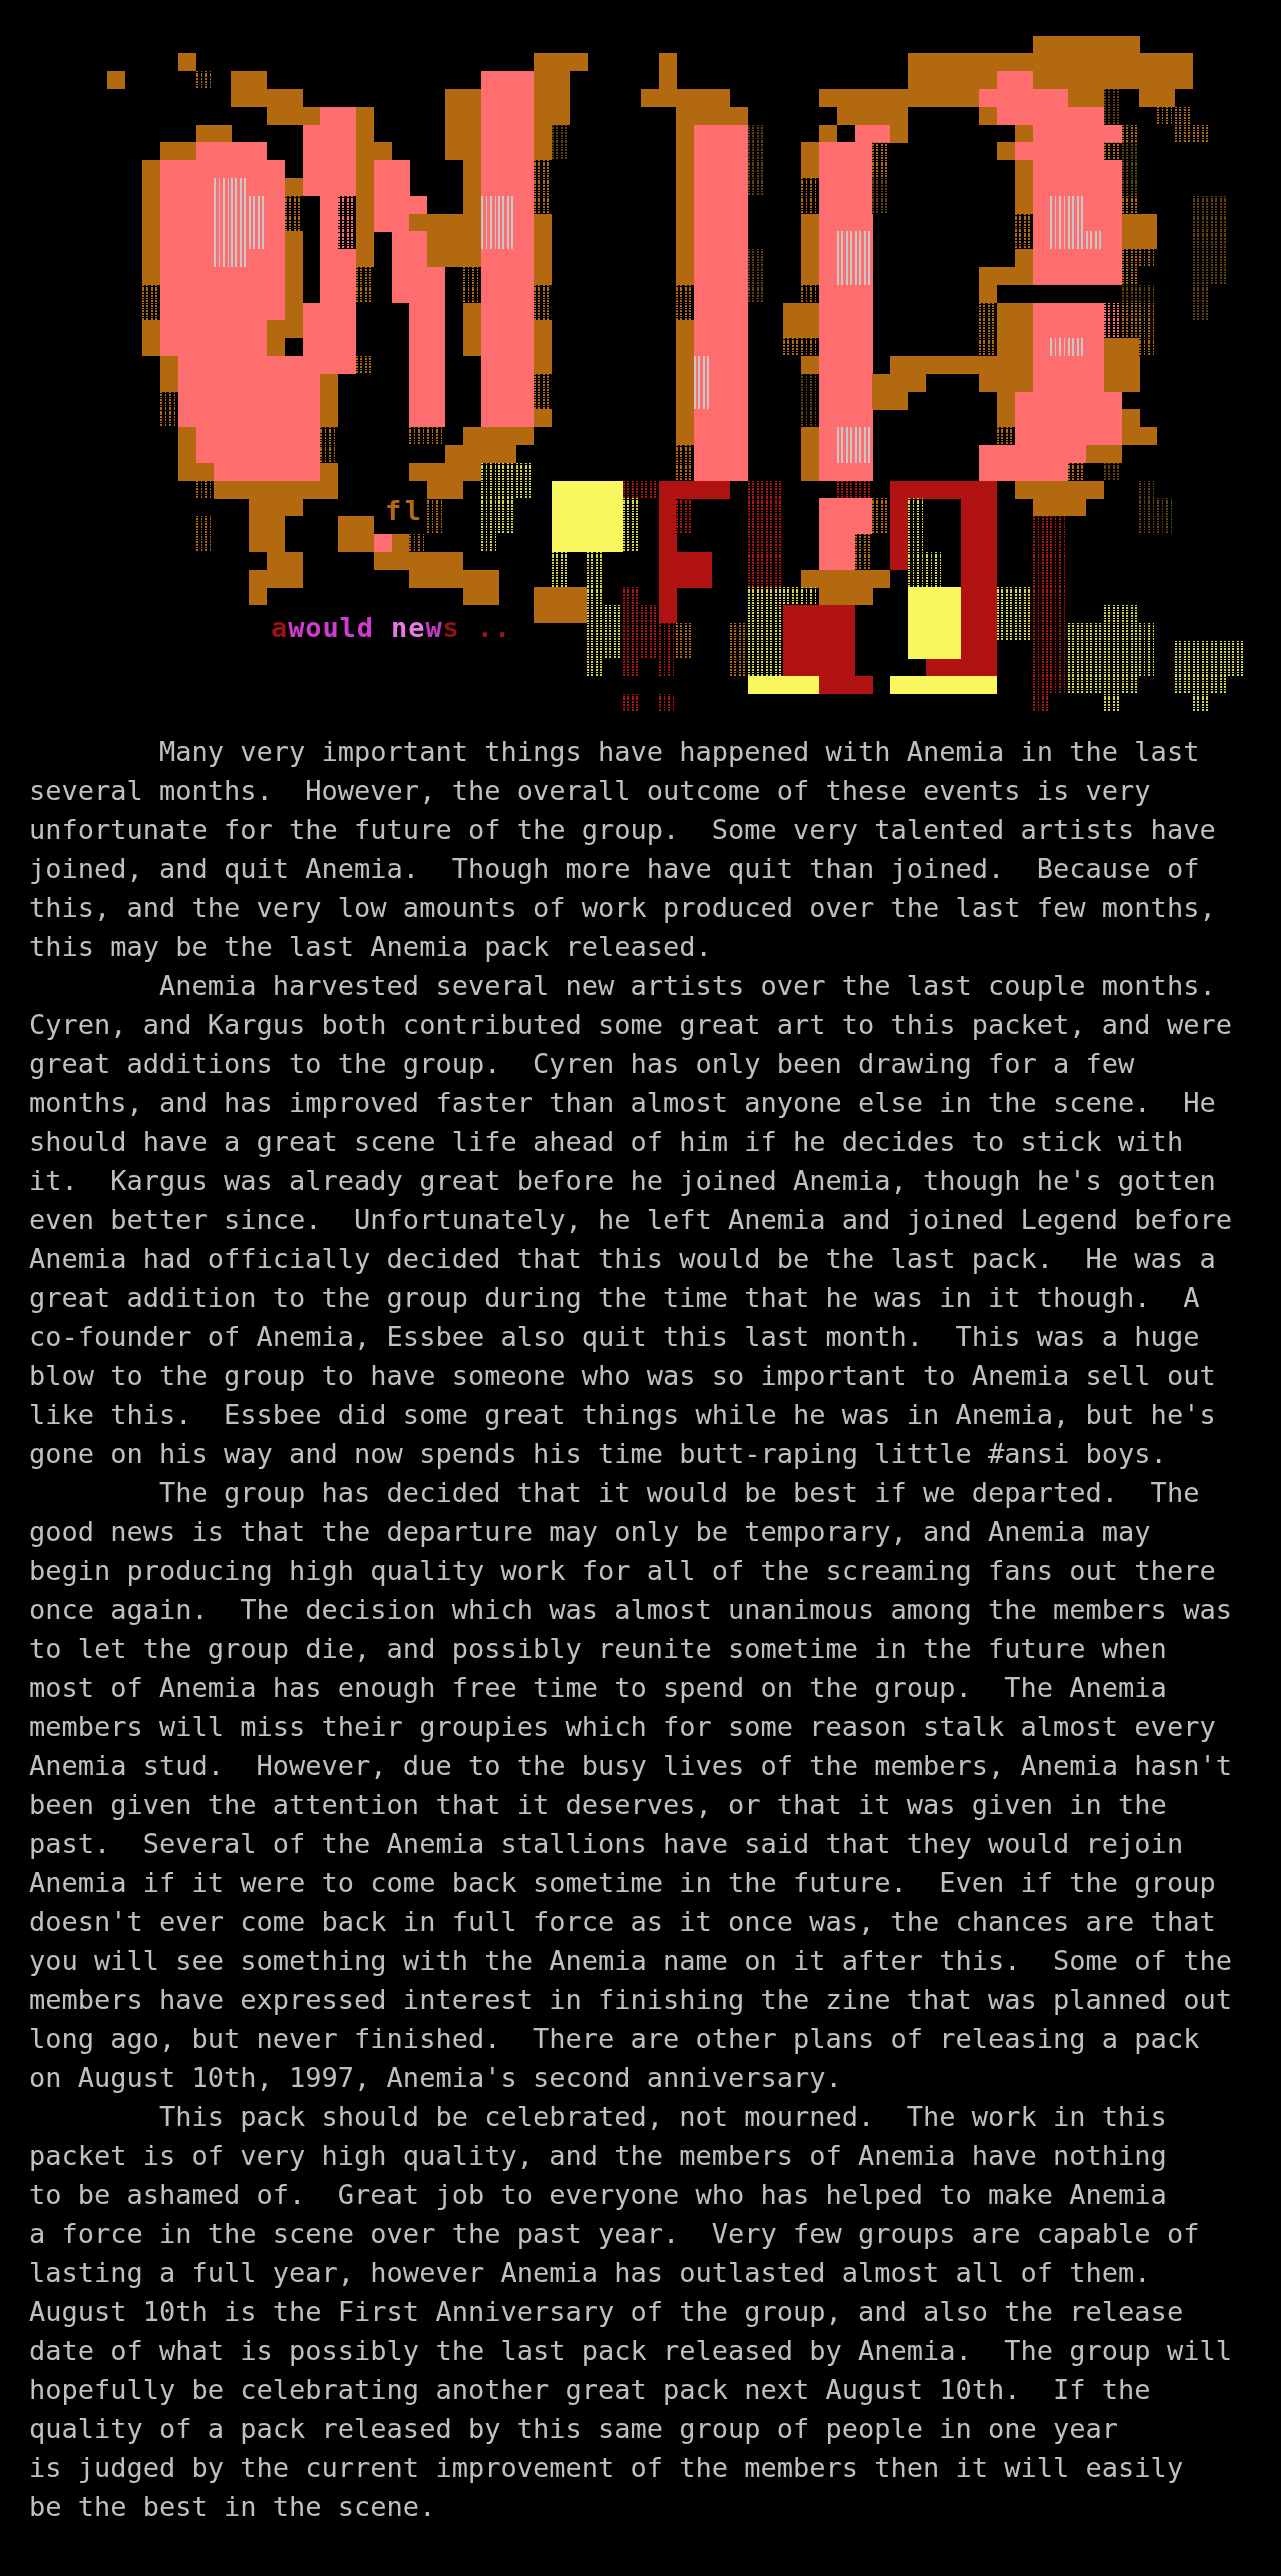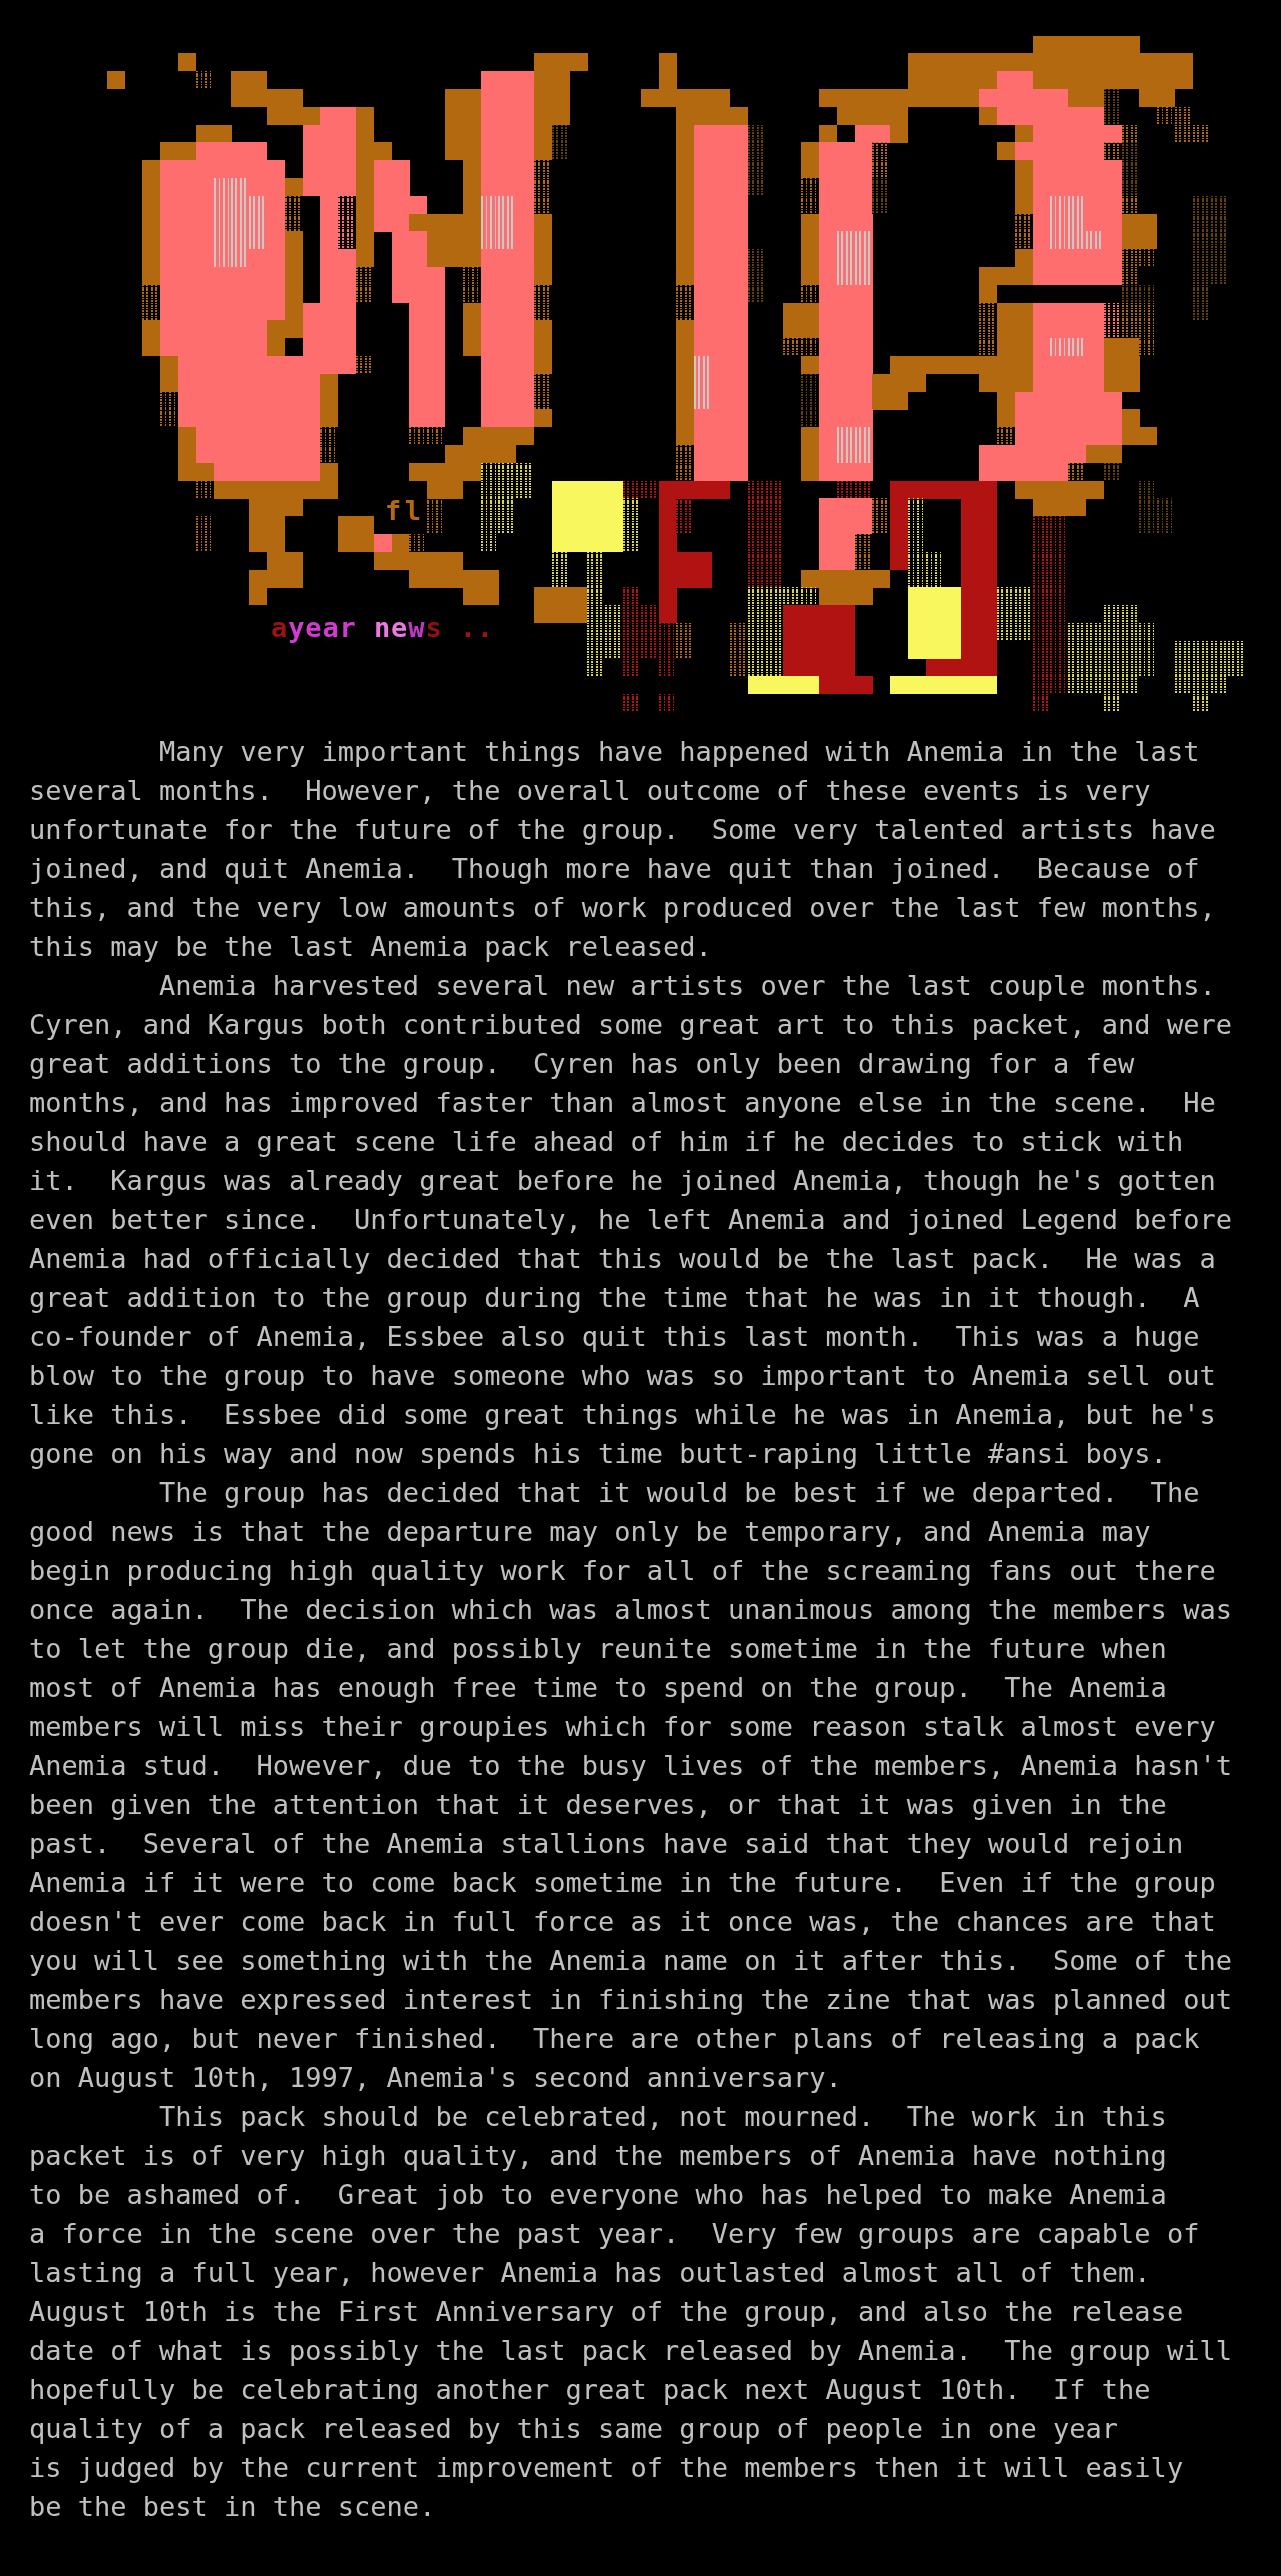--- a/index.html
+++ b/index.html
@@ -1190,21 +1190,21 @@
       <div class="cell" style="left: 1175px; top: 676px; background-image: repeating-linear-gradient(0deg, rgb(0, 0, 0) 0px, rgb(0, 0, 0) 0.9px, transparent 0.9px, transparent 2.7px), repeating-linear-gradient(90deg, rgb(216, 216, 62) 0px, rgb(216, 216, 62) 1.8px, transparent 1.8px, transparent 4.5px);"></div>
       <div class="cell" style="left: 1193px; top: 676px; background-image: repeating-linear-gradient(0deg, rgb(0, 0, 0) 0px, rgb(0, 0, 0) 0.9px, transparent 0.9px, transparent 2.7px), repeating-linear-gradient(90deg, rgb(216, 216, 62) 0px, rgb(216, 216, 62) 1.8px, transparent 1.8px, transparent 4.5px);"></div>
       <div class="cell" style="left: 1211px; top: 676px; background-image: repeating-linear-gradient(0deg, rgb(0, 0, 0) 0px, rgb(0, 0, 0) 0.9px, transparent 0.9px, transparent 2.7px), repeating-linear-gradient(90deg, rgb(216, 216, 62) 0px, rgb(216, 216, 62) 1.8px, transparent 1.8px, transparent 4.5px);"></div>
       <div class="cell" style="left: 623px; top: 694px; background-image: repeating-linear-gradient(0deg, rgb(0, 0, 0) 0px, rgb(0, 0, 0) 0.9px, transparent 0.9px, transparent 2.7px), repeating-linear-gradient(90deg, rgb(177, 18, 18) 0px, rgb(177, 18, 18) 1.8px, transparent 1.8px, transparent 4.5px);"></div>
       <div class="cell" style="left: 659px; top: 694px; background-image: repeating-linear-gradient(0deg, rgb(0, 0, 0) 0px, rgb(0, 0, 0) 0.9px, transparent 0.9px, transparent 2.7px), repeating-linear-gradient(90deg, rgb(177, 18, 18) 0px, rgb(177, 18, 18) 1.8px, transparent 1.8px, transparent 4.5px);"></div>
       <div class="cell" style="left: 1033px; top: 694px; background-image: repeating-linear-gradient(0deg, rgb(0, 0, 0) 0px, rgb(0, 0, 0) 0.9px, transparent 0.9px, transparent 2.7px), repeating-linear-gradient(90deg, rgb(177, 18, 18) 0px, rgb(177, 18, 18) 1.8px, transparent 1.8px, transparent 4.5px);"></div>
       <div class="cell" style="left: 1104px; top: 694px; background-image: repeating-linear-gradient(0deg, rgb(0, 0, 0) 0px, rgb(0, 0, 0) 0.9px, transparent 0.9px, transparent 2.7px), repeating-linear-gradient(90deg, rgb(216, 216, 62) 0px, rgb(216, 216, 62) 1.8px, transparent 1.8px, transparent 4.5px);"></div>
       <div class="cell" style="left: 1193px; top: 694px; background-image: repeating-linear-gradient(0deg, rgb(0, 0, 0) 0px, rgb(0, 0, 0) 0.9px, transparent 0.9px, transparent 2.7px), repeating-linear-gradient(90deg, rgb(216, 216, 62) 0px, rgb(216, 216, 62) 1.8px, transparent 1.8px, transparent 4.5px);"></div>
     </div>
   <div class="art-sig" id="art-sig" style="color: rgb(179, 105, 15);">fl</div>
-  <div class="art-caption" id="art-caption"><span style="color: rgb(156, 19, 19);">a</span><span style="color: rgb(210, 59, 210);">year</span><span style="color: rgb(210, 59, 210);"> </span><span style="color: rgb(234, 122, 224);">ne</span><span style="color: rgb(194, 56, 194);">w</span><span style="color: rgb(143, 18, 18);">s</span><span style="color: rgb(156, 19, 19);"> ..</span></div>
+  <div class="art-caption" id="art-caption"><span style="color: rgb(156, 19, 19);">a</span><span style="color: rgb(210, 59, 210);">would</span><span style="color: rgb(210, 59, 210);"> </span><span style="color: rgb(234, 122, 224);">ne</span><span style="color: rgb(194, 56, 194);">w</span><span style="color: rgb(143, 18, 18);">s</span><span style="color: rgb(156, 19, 19);"> ..</span></div>
   <pre class="article" id="article" style="color: rgb(192, 192, 192);">        Many very important things have happened with Anemia in the last
 several months.  However, the overall outcome of these events is very
 unfortunate for the future of the group.  Some very talented artists have
 joined, and quit Anemia.  Though more have quit than joined.  Because of
 this, and the very low amounts of work produced over the last few months,
 this may be the last Anemia pack released.
         Anemia harvested several new artists over the last couple months.
 Cyren, and Kargus both contributed some great art to this packet, and were
 great additions to the group.  Cyren has only been drawing for a few
 months, and has improved faster than almost anyone else in the scene.  He

